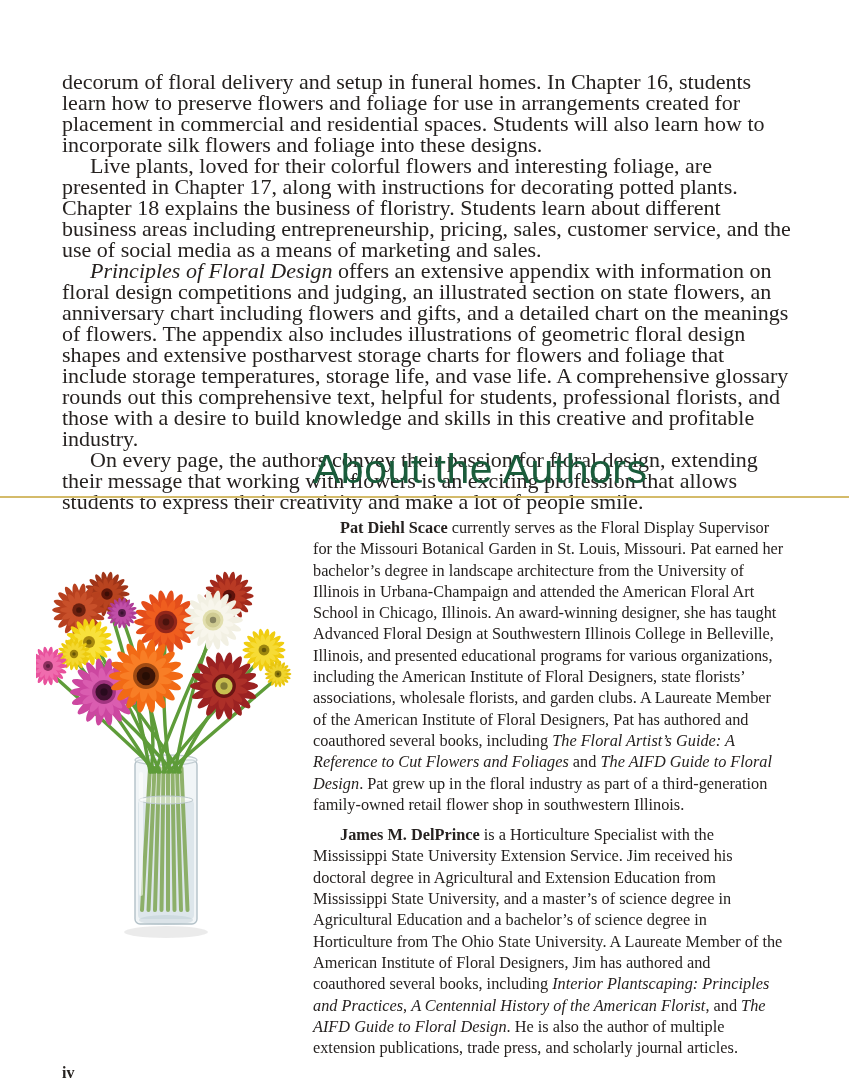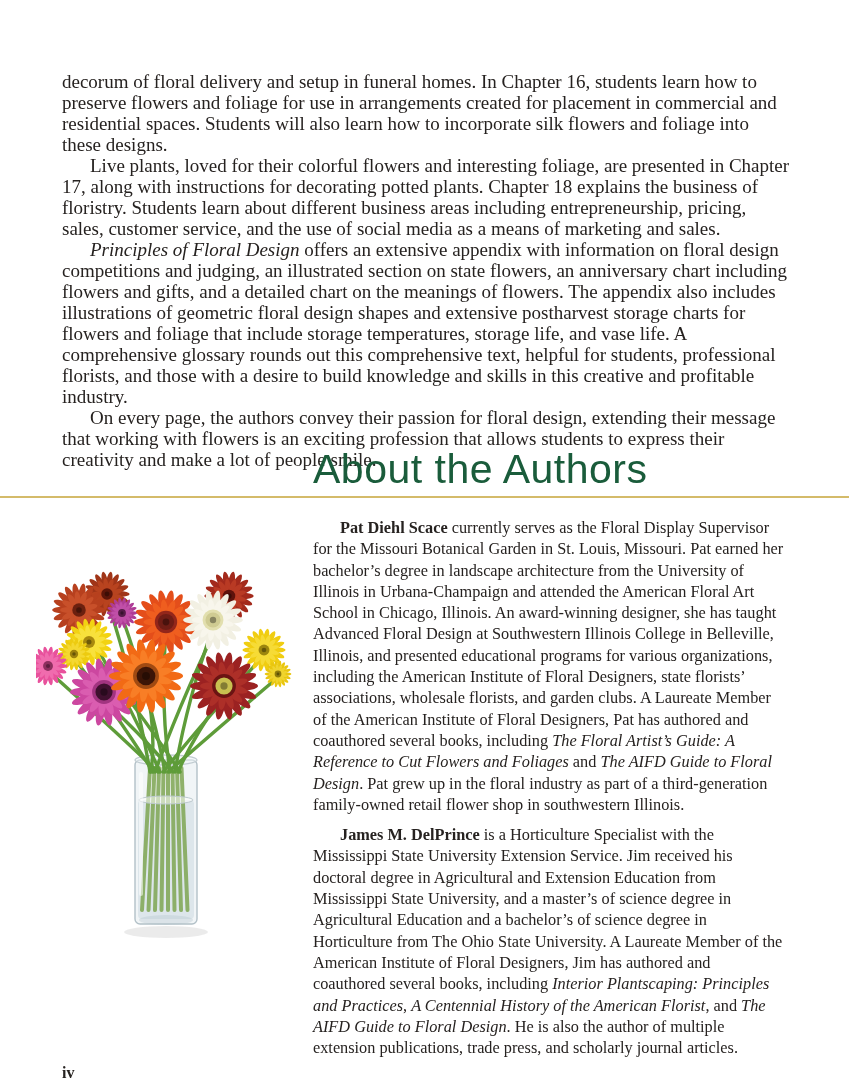--- a/index.html
+++ b/index.html
@@ -6,21 +6,21 @@
   #page{
     position:relative;
     width:849px;height:1087px;
     background:#ffffff;
     font-family:"Liberation Serif", serif;
     color:#262220;
     overflow:hidden;
   }
   .intro{
     position:absolute;left:62px;top:71px;width:729px;
-    font-size:19px;line-height:21px;
+    font-size:22px;line-height:21px;
     text-align:left;
   }
   .intro p{margin:0;}
   .indent{text-indent:28px;}
   .heading{
     position:absolute;left:313px;top:446px;
     font-family:Liberation Sans, sans-serif;
     font-weight:400;
     font-size:41px;line-height:46px;
     letter-spacing:0.5px;

